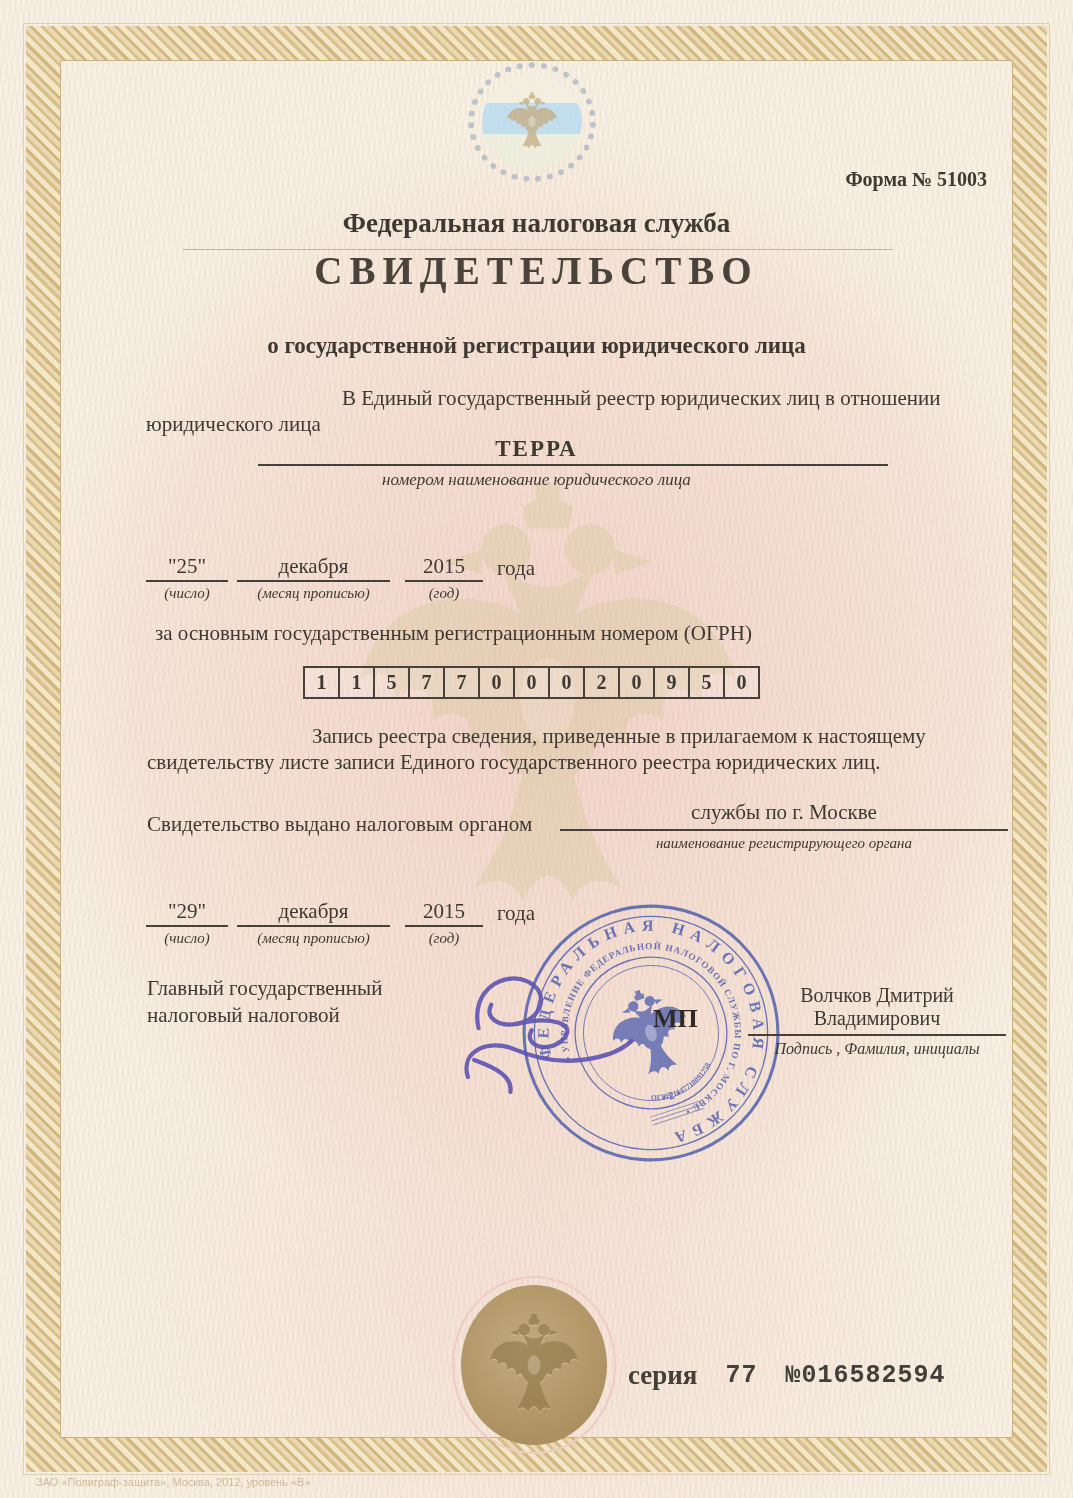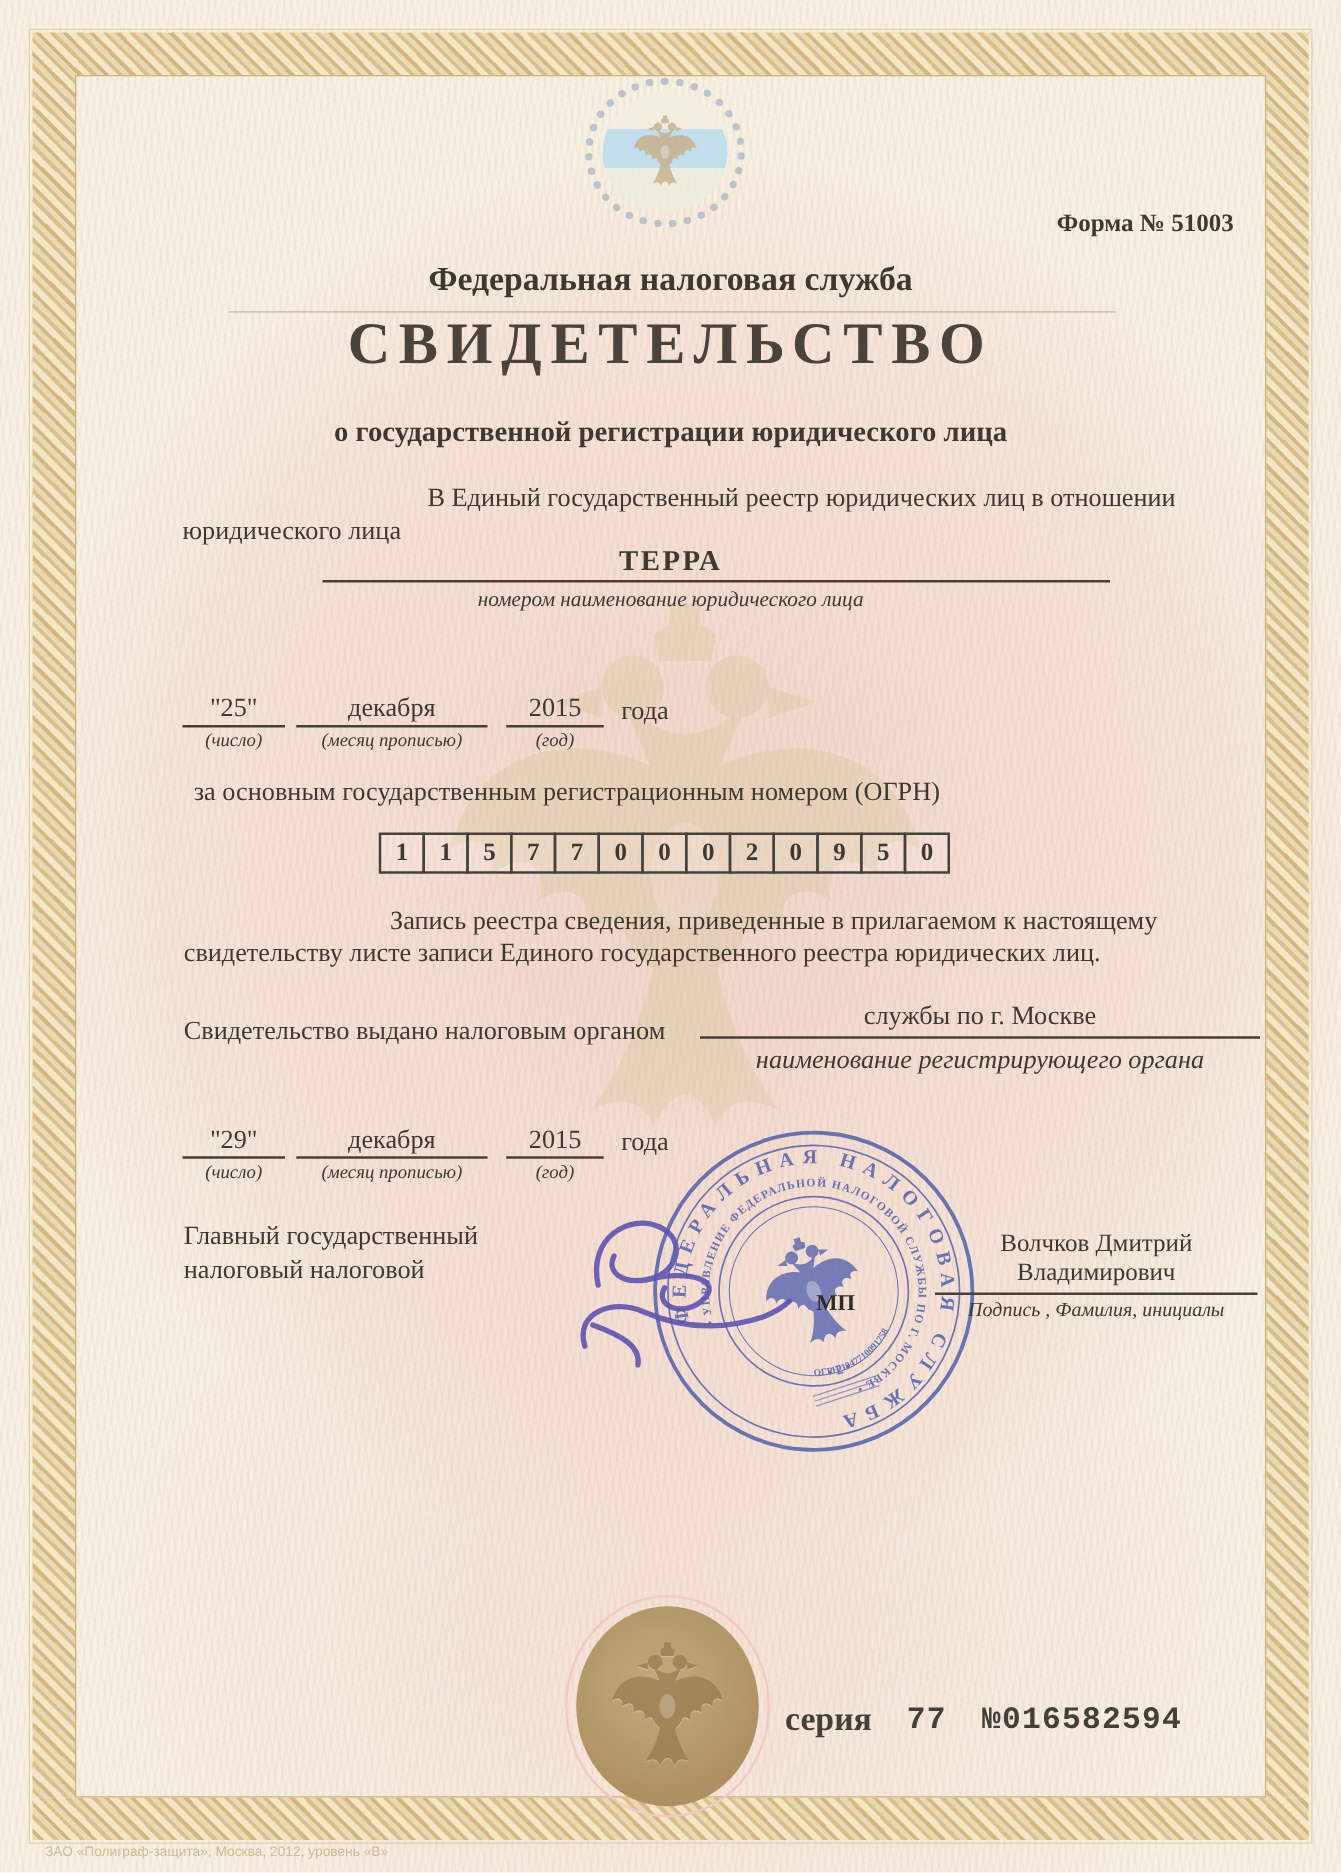--- a/index.html
+++ b/index.html
@@ -27,21 +27,21 @@
   
   .emblem{position:absolute;left:468px;top:62px;width:128px;height:120px;opacity:.85;}
   .emblem-ring{width:100%;height:100%;border-radius:50%;border:6px dotted rgba(125,150,180,.55);
     display:flex;align-items:center;justify-content:center;box-sizing:border-box;}
   .emblem-core{width:100px;height:94px;border-radius:50%;overflow:hidden;position:relative;
     background:linear-gradient(180deg,#f3efe0 0 30%,#badcef 30% 63%,#edeede 63% 100%);}
   .emblem-eagle{position:absolute;left:22%;top:10%;width:56%;height:80%;color:#bfa477;opacity:.8;}
   .form-label{position:absolute;right:86px;top:168px;font-size:20px;font-weight:bold;}
   .agency{position:absolute;left:0;right:0;top:208px;text-align:center;font-size:27px;font-weight:bold;}
   .agency-rule{position:absolute;left:183px;right:180px;top:249px;border-top:1px solid rgba(148,128,106,.5);}
-  .title{position:absolute;left:0;right:0;top:248px;text-align:center;font-size:47px;font-weight:bold;letter-spacing:7px;color:#4a433b;}
+  .title{position:absolute;left:0;right:0;top:248px;text-align:center;font-size:39px;font-weight:bold;letter-spacing:7px;color:#4a433b;}
   .subtitle{position:absolute;left:0;right:0;top:333px;text-align:center;font-size:23px;font-weight:bold;}
 
   
   .t{font-size:21px;}
   .intro-line1{position:absolute;left:342px;top:386px;}
   .intro-line2{position:absolute;left:146px;top:412px;}
   .entity-name{position:absolute;left:0;right:0;top:436px;text-align:center;font-size:23px;font-weight:bold;letter-spacing:2px;}
   .entity-rule{position:absolute;left:258px;top:464px;width:630px;border-top:2px solid #45403a;}
   .entity-caption{position:absolute;left:0;right:0;top:470px;text-align:center;font-style:italic;font-size:17px;}
   .record-line{position:absolute;left:146px;top:507px;}
@@ -63,30 +63,30 @@
   .ogrn-cell{width:33px;height:29px;border:2px solid #46413b;margin-left:-2px;display:flex;
     align-items:center;justify-content:center;font-size:20px;font-weight:bold;background:rgba(255,255,255,.15);}
   .ogrn-cell:first-child{margin-left:0;}
 
   
   .issued-label{position:absolute;left:147px;top:812px;}
   .authority{position:absolute;left:560px;top:795px;width:448px;text-align:center;}
   .authority-l1,.authority-l2{font-size:21px;}
   .authority-l2{margin-top:5px;}
   .authority-rule{border-bottom:2px solid #45403a;margin-top:4px;}
-  .authority-caption{font-style:italic;font-size:21px;padding-top:4px;}
+  .authority-caption{font-style:italic;font-size:15px;padding-top:4px;}
 
   
   .officer{position:absolute;left:147px;top:975px;font-size:21px;line-height:27px;}
   .stamp{position:absolute;left:518px;top:900px;width:266px;height:266px;color:#5161ae;opacity:.85;z-index:3;}
   .signature{position:absolute;left:448px;top:958px;width:214px;height:170px;color:#5e54b2;opacity:.9;z-index:4;}
   .signer{position:absolute;left:748px;top:984px;width:258px;text-align:center;z-index:5;}
   .signer-name{font-size:20px;border-bottom:2px solid #45403a;padding-bottom:4px;}
   .signer-caption{font-style:italic;font-size:16px;padding-top:4px;}
-  .mp{position:absolute;left:653px;top:1032px;font-size:18px;font-weight:bold;color:#2e2b27;z-index:5;}
+  .mp{position:absolute;left:653px;top:1004px;font-size:26px;font-weight:bold;color:#2e2b27;z-index:5;}
 
   
   .seal{position:absolute;left:452px;top:1276px;width:164px;height:178px;border:2px solid #f0cac4;border-radius:50%;
     display:flex;align-items:center;justify-content:center;box-sizing:border-box;}
   .seal-core{width:146px;height:160px;border-radius:50%;
     background:radial-gradient(circle at 45% 40%, #c3ab7e, #ad9162 70%, #a68a5c);
     display:flex;align-items:center;justify-content:center;}
   .seal-eagle{width:98px;height:112px;color:#8a7142;opacity:.55;filter:drop-shadow(0 1px 0 rgba(255,246,222,.55));}
   .series{position:absolute;left:628px;top:1360px;display:flex;align-items:center;gap:28px;color:#434039;}
   .series-label{font-size:27px;font-weight:bold;}

